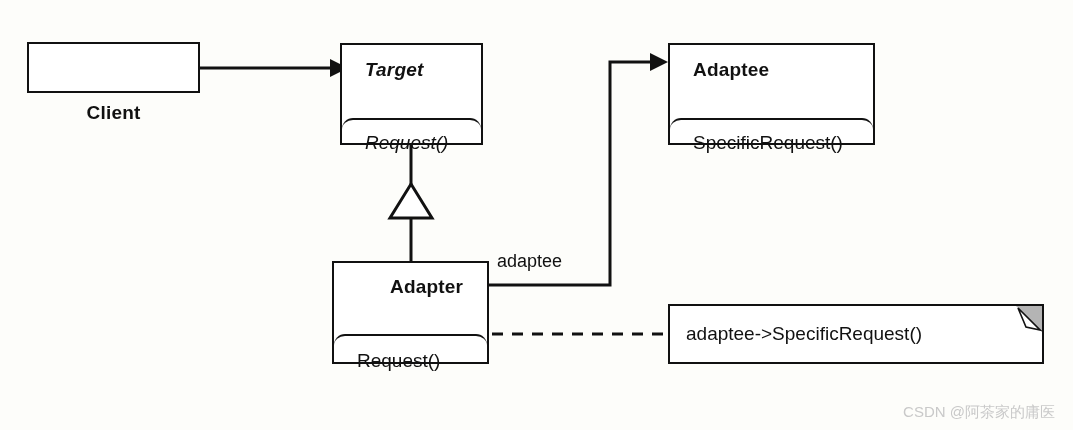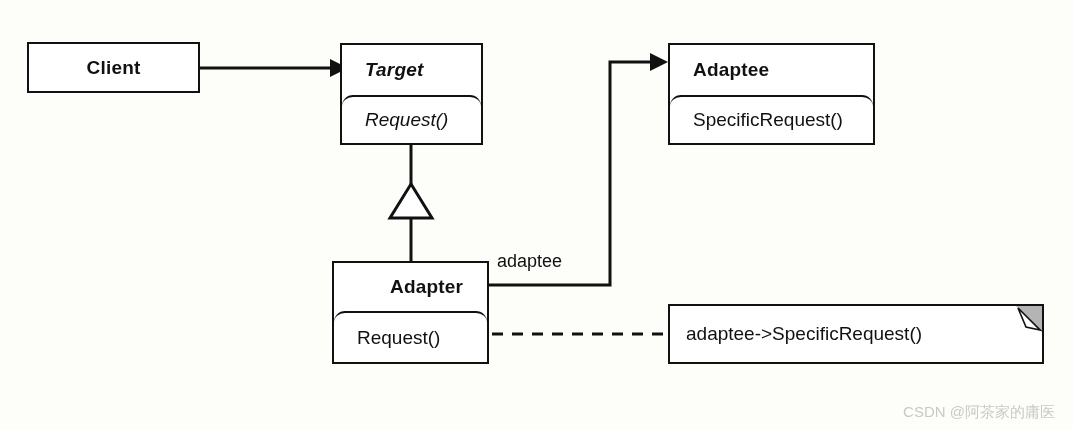--- a/index.html
+++ b/index.html
@@ -33,20 +33,21 @@
   .compartment.center {
     justify-content: center;
   }
   .compartment.left {
     justify-content: flex-start;
     padding-left: 23px;
     border-radius: 11px;
   }
   .divider {
     border-top: 2px solid #111111;
+    margin-top: 23px;
   }
   .name-text {
     font-size: 19px;
     font-weight: bold;
     color: #111111;
     letter-spacing: 0.2px;
     white-space: nowrap;
   }
   .name-text.italic {
     font-style: italic;
@@ -129,21 +130,21 @@
       <polygon points="650,53 668,62 650,71" fill="#111111"></polygon>
     </g>
 
     <g>
       <circle cx="466" cy="334" r="6" fill="#ffffff" stroke="#111111" stroke-width="3"></circle>
       <line x1="472" y1="334" x2="668" y2="334" stroke="#111111" stroke-width="3" stroke-dasharray="11 9"></line>
     </g>
   </svg>
 
   <div class="uml-box" style="left:27px; top:42px; width:173px; height:51px;">
-    <div class="compartment center" style="height:47px;">
+    <div class="compartment center" style="height:47px;margin-top:45px;">
       <span class="name-text">Client</span>
     </div>
   </div>
 
   <div class="uml-box" style="left:340px; top:43px; width:143px; height:102px;">
     <div class="compartment left" style="height:50px;">
       <span class="name-text italic">Target</span>
     </div>
     <div class="compartment left divider" style="height:48px;">
       <span class="op-text italic">Request()</span>

